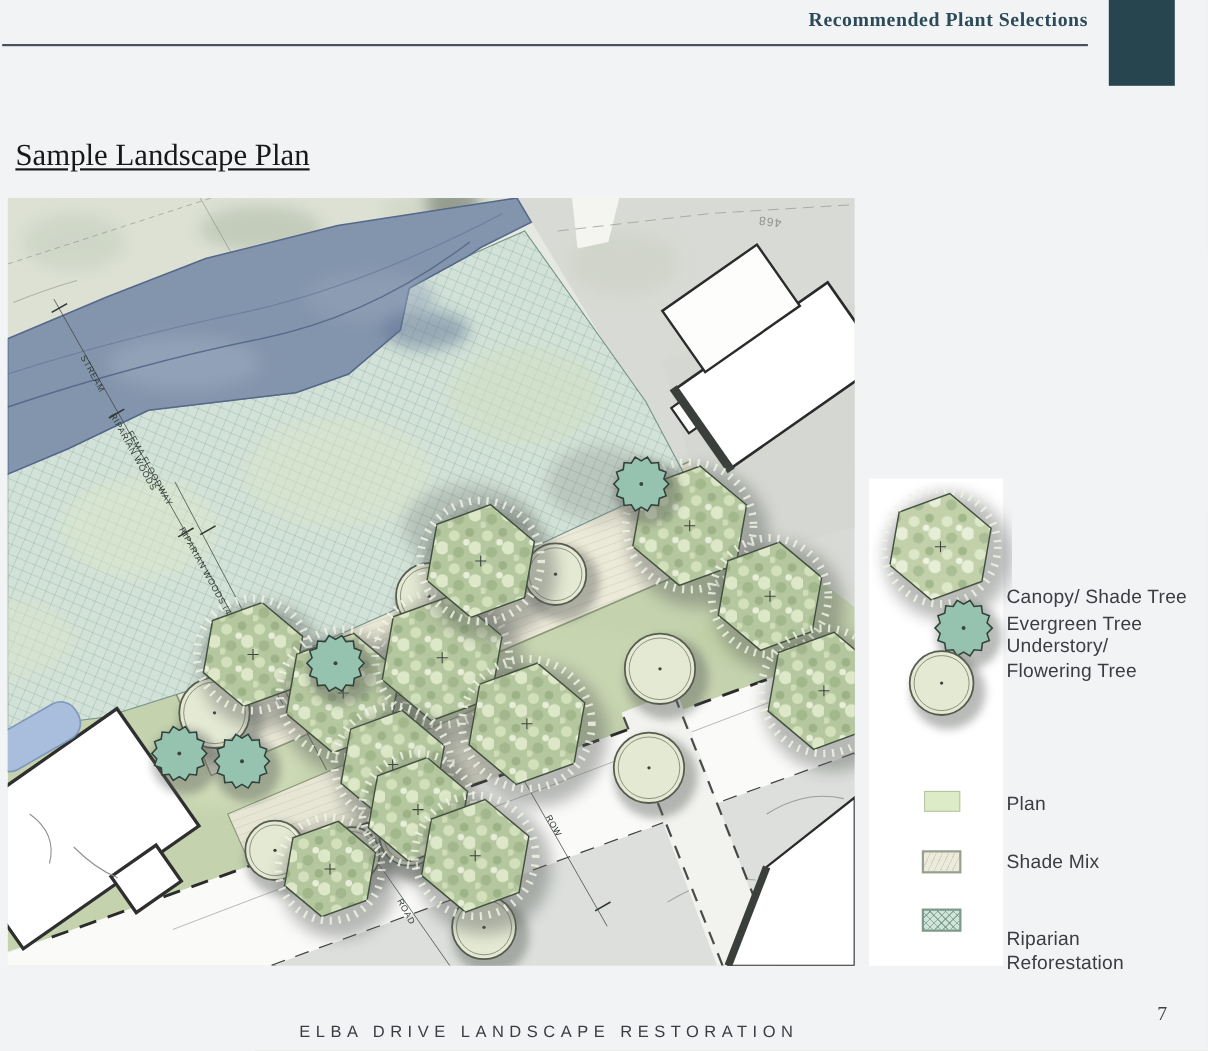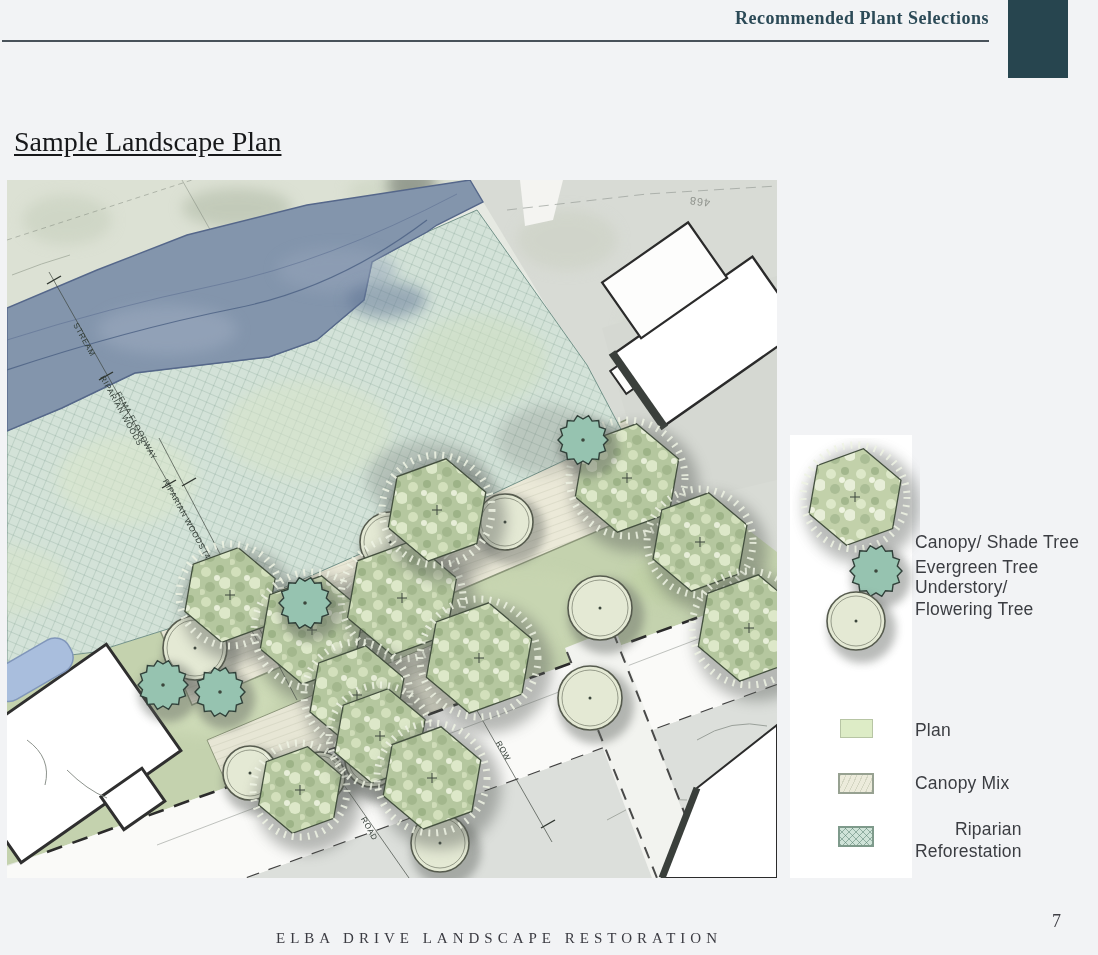--- a/index.html
+++ b/index.html
@@ -55,21 +55,21 @@
   .swatch-lawn{left:840px;top:719px;width:33px;height:19px;background:#ddecc6;border:1px solid #b7c5a4;}
   .swatch-meadow{left:838px;top:773px;width:36px;height:21px;background:#ecebdb;border:2px solid #97a191;
     background-image:repeating-linear-gradient(115deg,rgba(140,150,120,.25) 0 1px,transparent 1px 5px);}
   .swatch-riparian{left:838px;top:826px;width:36px;height:21px;background:#cfe3d8;border:2px solid #7e9a8b;
     background-image:
       repeating-linear-gradient(45deg,rgba(80,120,105,.5) 0 1px,transparent 1px 5px),
       repeating-linear-gradient(-45deg,rgba(80,120,105,.5) 0 1px,transparent 1px 5px);}
   
   .footer-title{
     position:absolute;left:0;right:100px;top:930px;text-align:center;
-    font-family:Liberation Serif, serif;font-size:15px;color:#3b3b42;
+    font-family:Liberation Sans, sans-serif;font-size:15px;color:#3b3b42;
     letter-spacing:5px;
   }
   .page-num{
     position:absolute;left:1052px;top:911px;
     font-family:"Liberation Serif",serif;font-size:18px;color:#3f3f46;
   }
 </style>
 </head>
 <body>
 
@@ -401,20 +401,20 @@
 
 <div class="legend-label" style="top:499px;margin-top:32px;">Canopy/ Shade Tree</div>
 <div class="legend-label" style="top:556px;text-align:right;">Evergreen Tree</div>
 <div class="legend-label" style="top:576px;">Understory/
 Flowering Tree</div>
 
 <div class="swatch swatch-lawn"></div>
 <div class="legend-label" style="top:719px;">Plan</div>
 
 <div class="swatch swatch-meadow"></div>
-<div class="legend-label" style="top:772px;">Canopy Mix</div>
+<div class="legend-label" style="top:772px;">Shade Mix</div>
 
 <div class="swatch swatch-riparian"></div>
-<div class="legend-label" style="top:818px;text-align:right;">Riparian
+<div class="legend-label" style="top:842px;">Riparian
 Reforestation</div>
 
 <div class="footer-title">ELBA DRIVE LANDSCAPE RESTORATION</div>
 <div class="page-num">7</div>
 
 </body></html>

